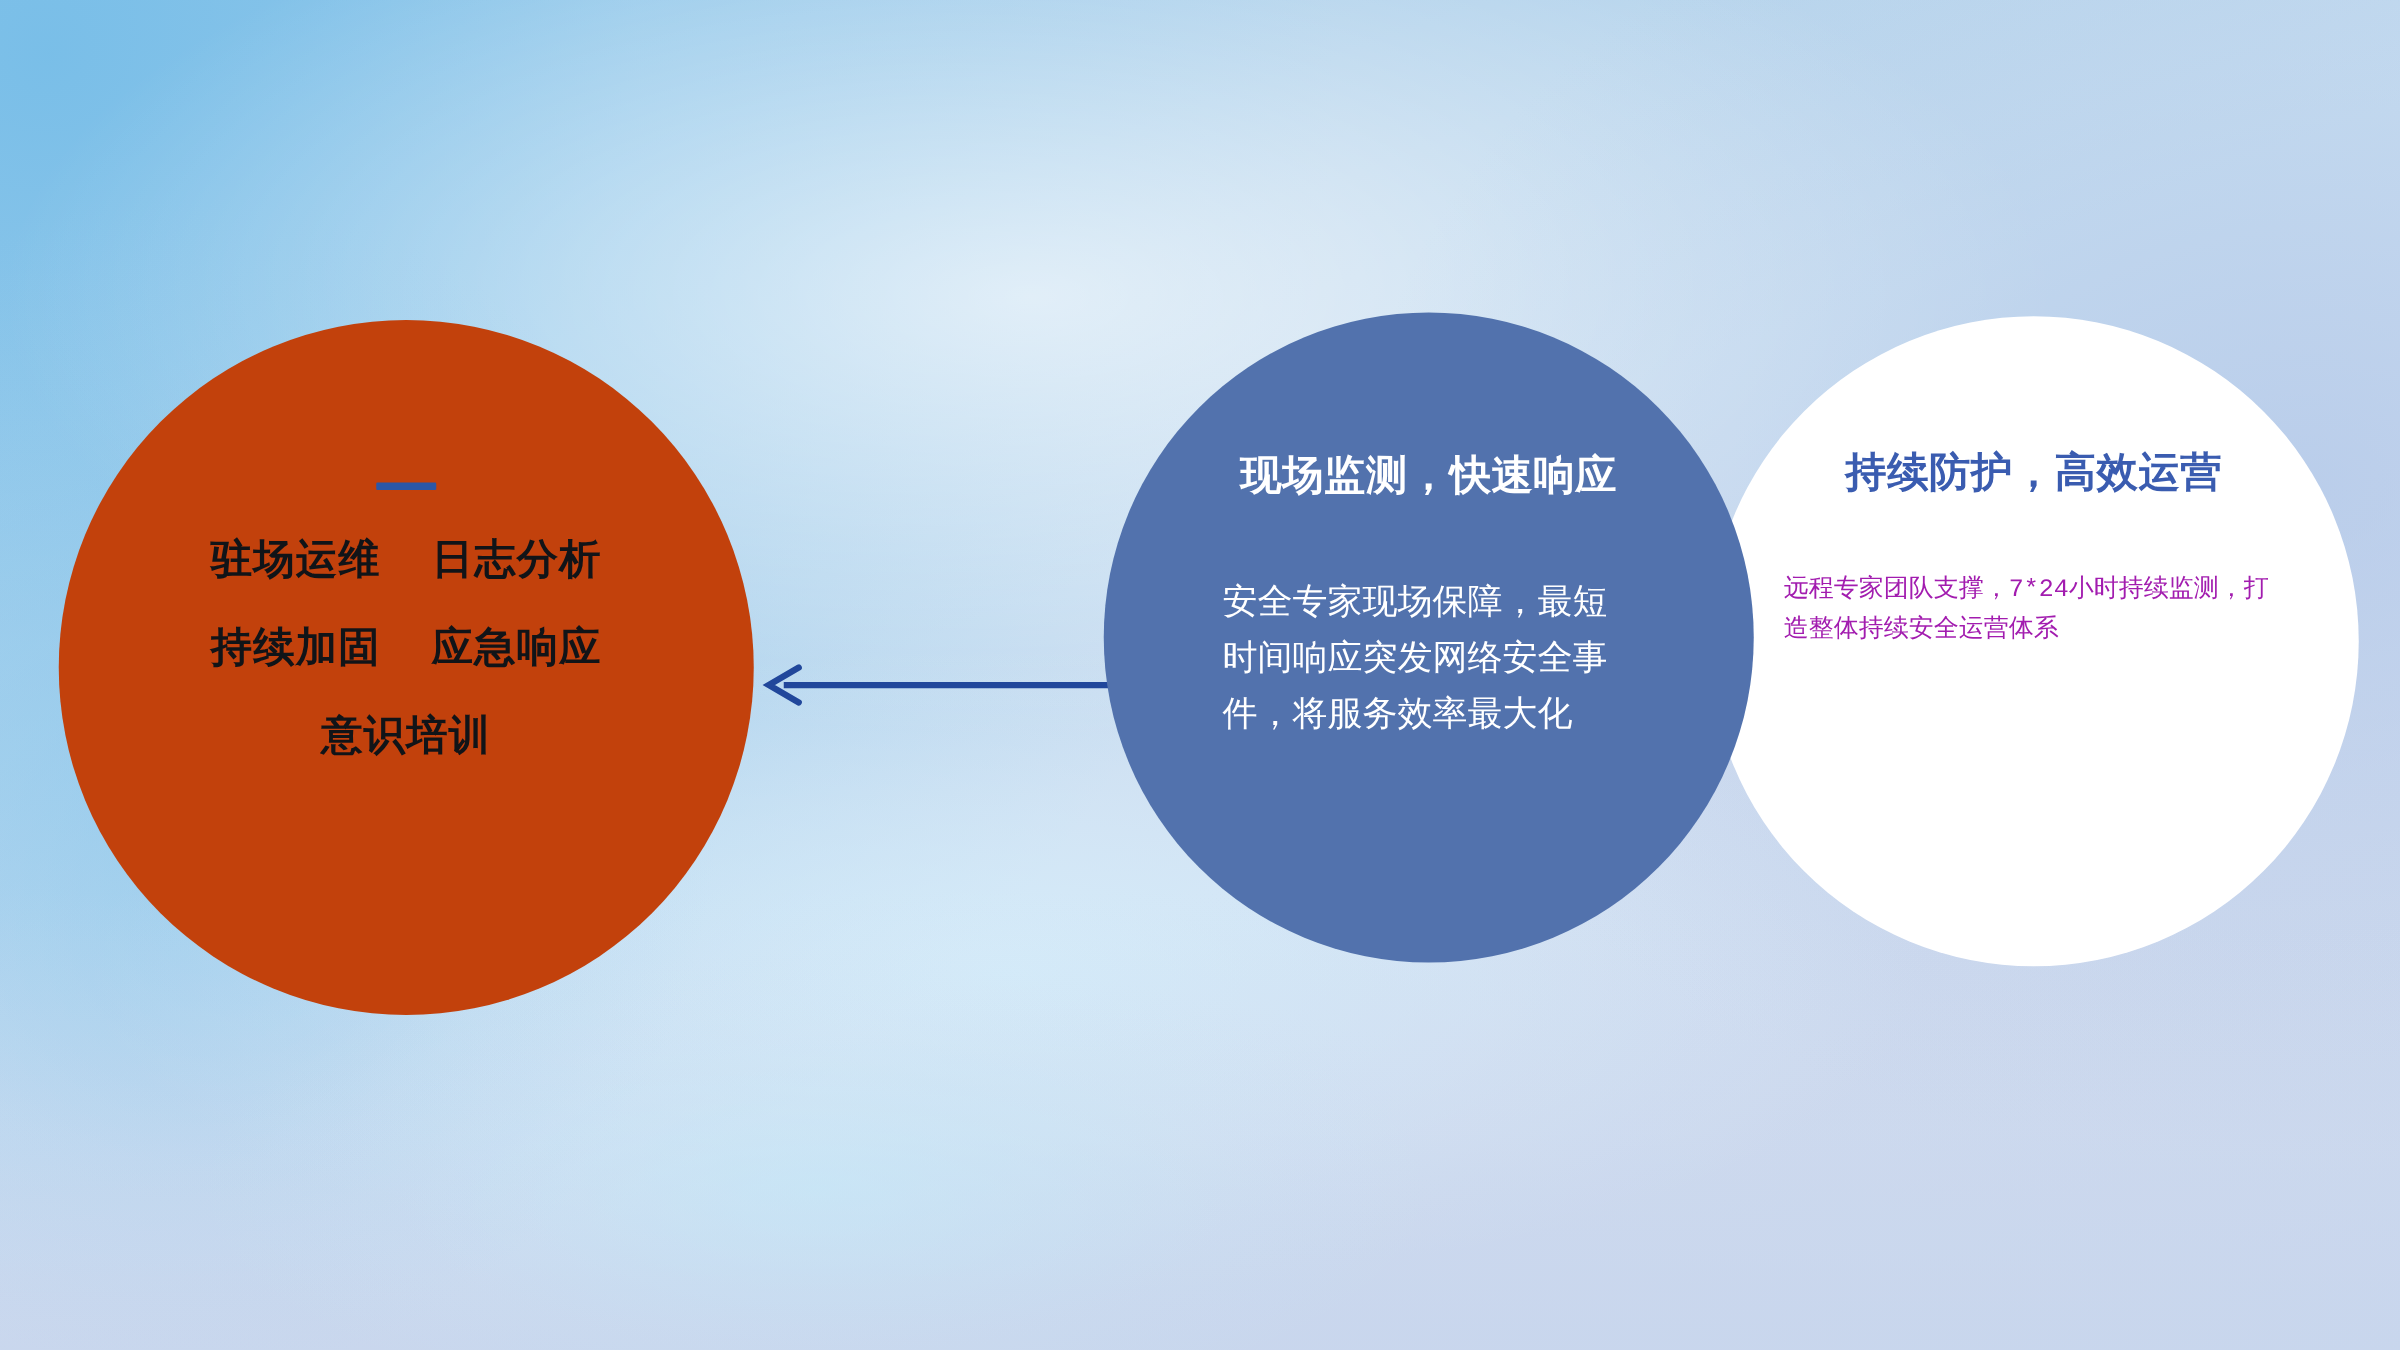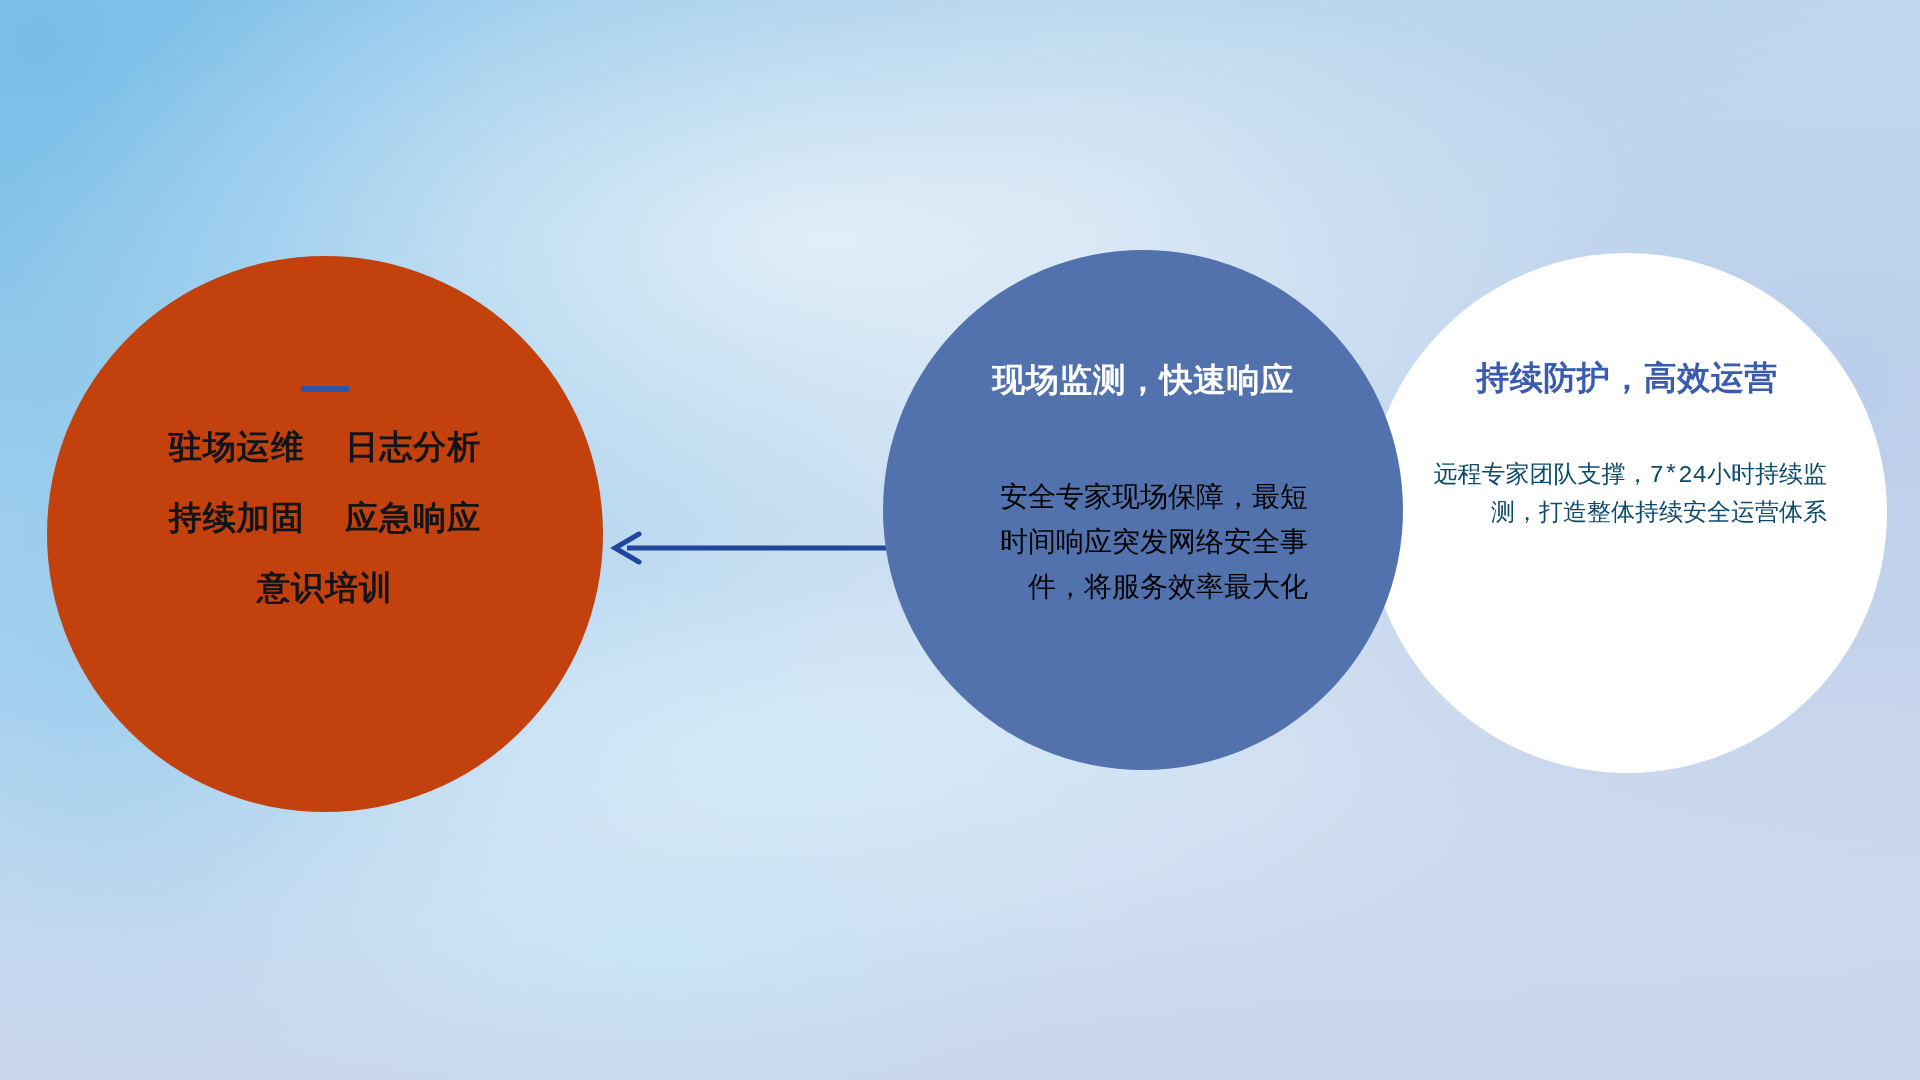--- a/index.html
+++ b/index.html
@@ -152,55 +152,55 @@
     width: 430px;
     padding-top: 110px;
     text-align: center;
   }
   #mid-title {
     font-size: 33px;
     font-weight: bold;
     color: #ffffff;
     letter-spacing: 0.5px;
     line-height: 1.2;
-    margin-bottom: 74px;
+    margin-bottom: 58px;
     white-space: nowrap;
   }
   #mid-body {
     font-size: 28px;
-    color: #000000;
+    color: #ffffff;
     line-height: 1.62;
     width: 330px;
     margin: 0 auto;
-    text-align: right;
+    text-align: left;
   }
 
   
   .right-inner {
     width: 440px;
     padding-top: 108px;
     text-align: center;
     font-family: Liberation Mono, monospace;
   }
   #right-title {
     font-size: 33px;
     font-weight: bold;
     color: #3a5cb0;
     letter-spacing: 0.5px;
     line-height: 1.2;
     margin-bottom: 56px;
     white-space: nowrap;
   }
   #right-body {
-    font-size: 24px;
-    color: #0c4a6e;
+    font-size: 20px;
+    color: #a21caf;
     line-height: 1.62;
     width: 400px;
     margin: 0 auto;
-    text-align: right;
+    text-align: left;
   }
 </style>
 </head>
 <body>
 
 <div id="stage">
 
   <div class="bg-layer bg-base"></div>
   <div class="bg-layer bg-topleft-glow"></div>
   <div class="bg-layer bg-center-haze"></div>

